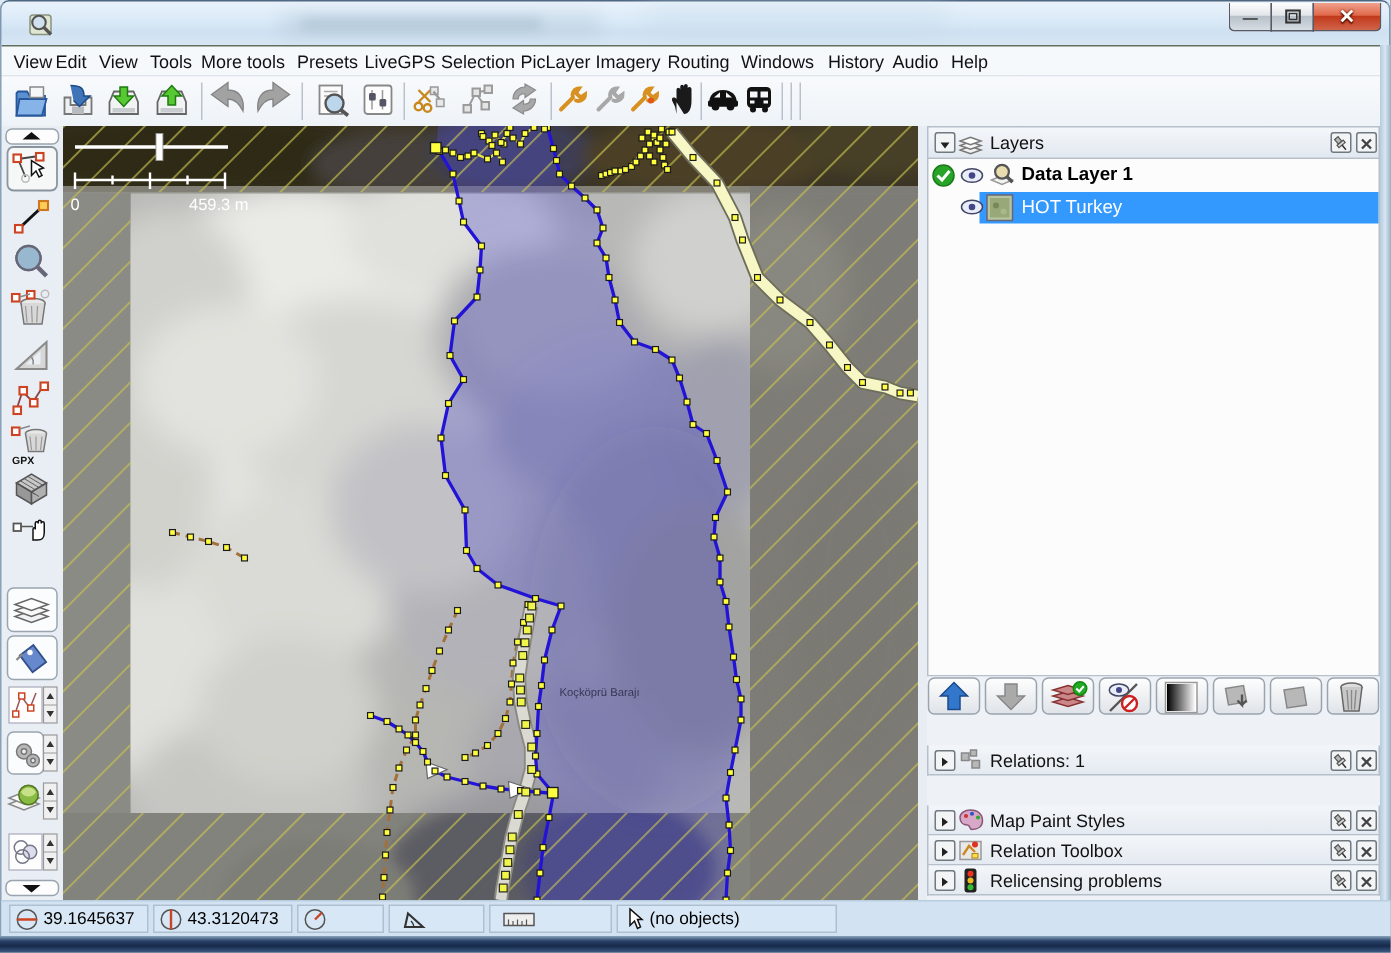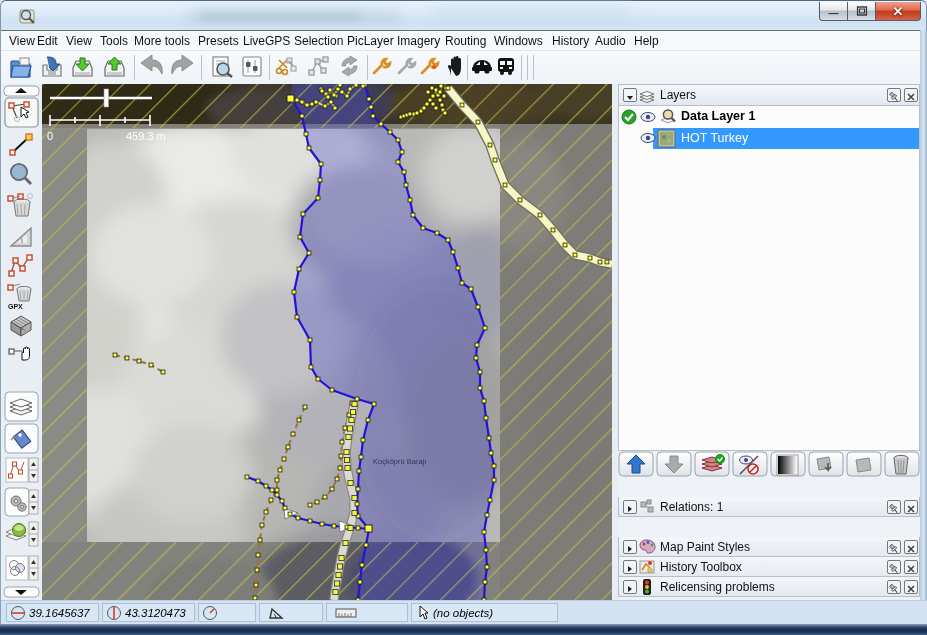--- a/index.html
+++ b/index.html
@@ -31,21 +31,21 @@
   
   #sidebar{left:1px;top:84px;width:41px;height:516px;background:#e9eef5;}
   #maparea{left:42px;top:84px;width:570px;height:516px;background:#6f6e66;overflow:hidden;}
   #splitter{left:612px;top:84px;width:6px;height:516px;background:#e8edf4;}
   #rpanel{left:618px;top:84px;width:302px;height:544px;background:#eef1f6;}
   #rborder{left:920px;top:30px;width:7px;height:594px;background:linear-gradient(90deg,#b6cbdd,#d7e6f2 50%,#9fb5c8);}
   #lborder{left:0px;top:30px;width:1px;height:594px;background:#8aa2b8;}
   
   #statusbar{left:1px;top:600px;width:926px;height:24px;background:#d2e2f2;border-top:1px solid #b9cede;box-sizing:border-box;}
   .scell{position:absolute;top:2px;height:19px;background:#d8e7f5;border:1px solid #aebfd0;box-sizing:border-box;}
-  .scell .txt{position:absolute;top:3px;font-size:11.5px;color:#000;font-style:italic;}
+  .scell .txt{position:absolute;top:3px;font-size:11.5px;color:#000;}
   #helpbox{position:absolute;left:560px;top:2px;width:358px;height:19px;background:#fdfdfd;border:1px solid #9aa8b8;box-sizing:border-box;}
   #helpbox .txt{position:absolute;left:4px;top:3px;font-size:11px;color:#000;}
   #bottomborder{left:0;top:624px;width:927px;height:11px;background:linear-gradient(180deg,#89a3bd,#2a4368 30%,#16294a 60%,#3d5b85);}
   
   .phead{position:absolute;left:0;width:302px;height:22px;background:linear-gradient(180deg,#f4f7fa,#e2e8f0);border:1px solid #b7bfca;box-sizing:border-box;}
   .prow{position:absolute;left:0;width:302px;height:20px;background:linear-gradient(180deg,#f3f6f9,#e4eaf1);border:1px solid #b7bfca;border-top:none;box-sizing:border-box;}
   .ptitle{position:absolute;left:41px;top:3px;font-size:12px;color:#111;}
   .sqbtn{position:absolute;width:14px;height:14px;border:1px solid #707880;background:#f2f4f6;border-radius:2px;box-sizing:border-box;}
 </style>
 </head>
@@ -836,21 +836,21 @@
     <div class="prow" style="top:473px">
       <div class="sqbtn" style="left:4px;top:3px"><svg width="12" height="12">
             <path d="M4,3 L8,6 L4,9 Z" fill="#222"></path>
           </svg></div>
       <svg class="abs" style="left:20px;top:2px" width="18" height="16">
           <rect x="1" y="2" width="14" height="12" fill="#e8e8e8" stroke="#999"></rect>
           <path d="M3,11 L7,5 L11,9" fill="none" stroke="#cc8822" stroke-width="1.6"></path>
           <circle cx="11" cy="4" r="2" fill="#dd3322"></circle>
           <rect x="9" y="10" width="4" height="3" fill="#ffdd44" stroke="#aa8822" stroke-width="0.7"></rect>
         </svg>
-      <div class="ptitle">History Toolbox</div>
+      <div class="ptitle">Relation Toolbox</div>
       <div class="sqbtn" style="left:268px;top:3px"><svg width="12" height="12">
             <g transform="rotate(-40 6 6)">
               <rect x="4.6" y="1" width="3" height="4" fill="#b8b8b8" stroke="#555" stroke-width="0.8"></rect>
               <rect x="3.4" y="5" width="5.4" height="2" fill="#d8d8d8" stroke="#555" stroke-width="0.8"></rect>
               <line x1="6.1" y1="7" x2="6.1" y2="11" stroke="#333" stroke-width="1"></line>
             </g>
           </svg></div>
       <div class="sqbtn" style="left:285px;top:3px"><svg width="12" height="12">
             <path d="M3,3 L9,9 M9,3 L3,9" stroke="#444" stroke-width="1.6"></path>
           </svg></div>

